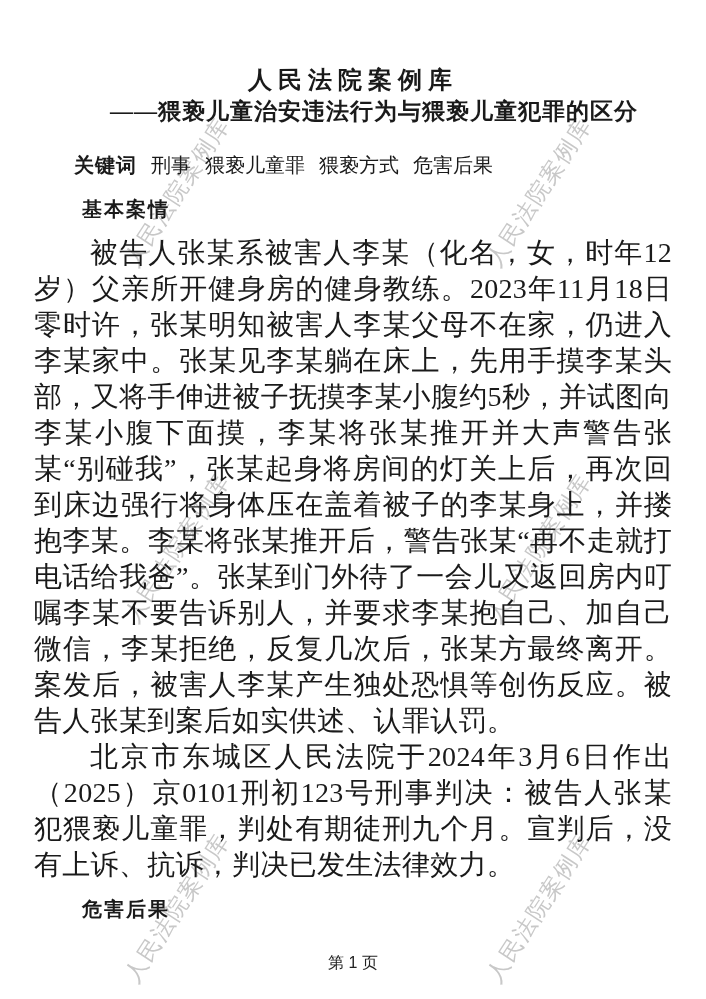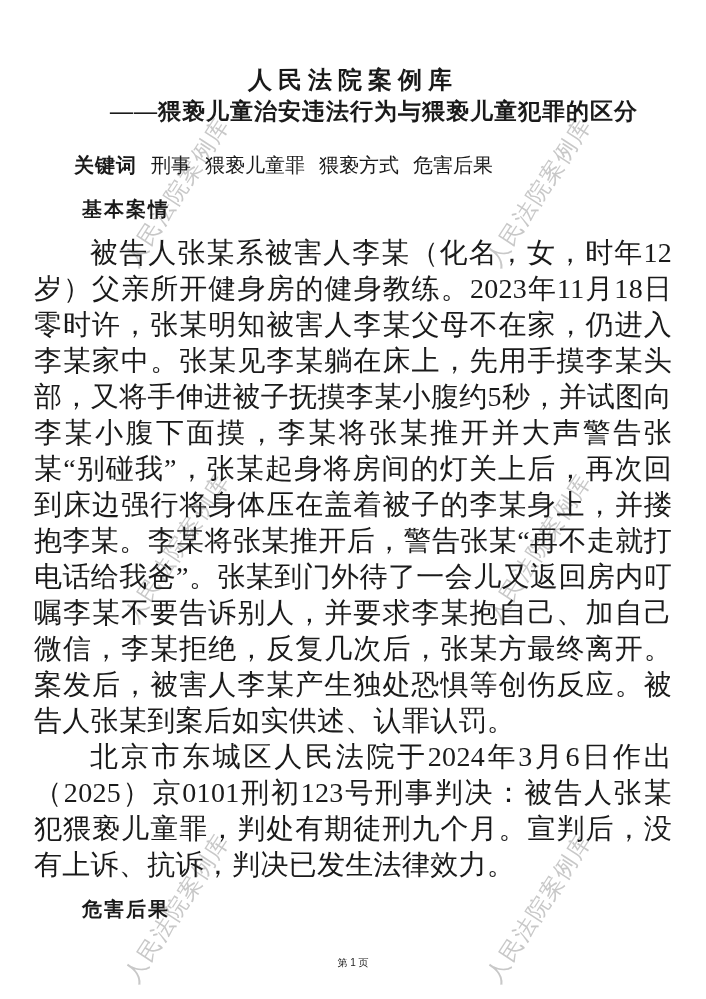--- a/index.html
+++ b/index.html
@@ -100,21 +100,21 @@
     text-align: justify;
     text-justify: inter-ideograph;
     letter-spacing: 0.3px;
   }
   .page-footer {
     position: absolute;
     left: 0;
     top: 953px;
     width: 706px;
     text-align: center;
-    font-size: 10px;
+    font-size: 16px;
     line-height: 20px;
     z-index: 1;
     font-family: "Liberation Sans", "DejaVu Sans", sans-serif;
     color: #222222;
   }
 </style>
 </head>
 <body>
 
 <div class="page">

